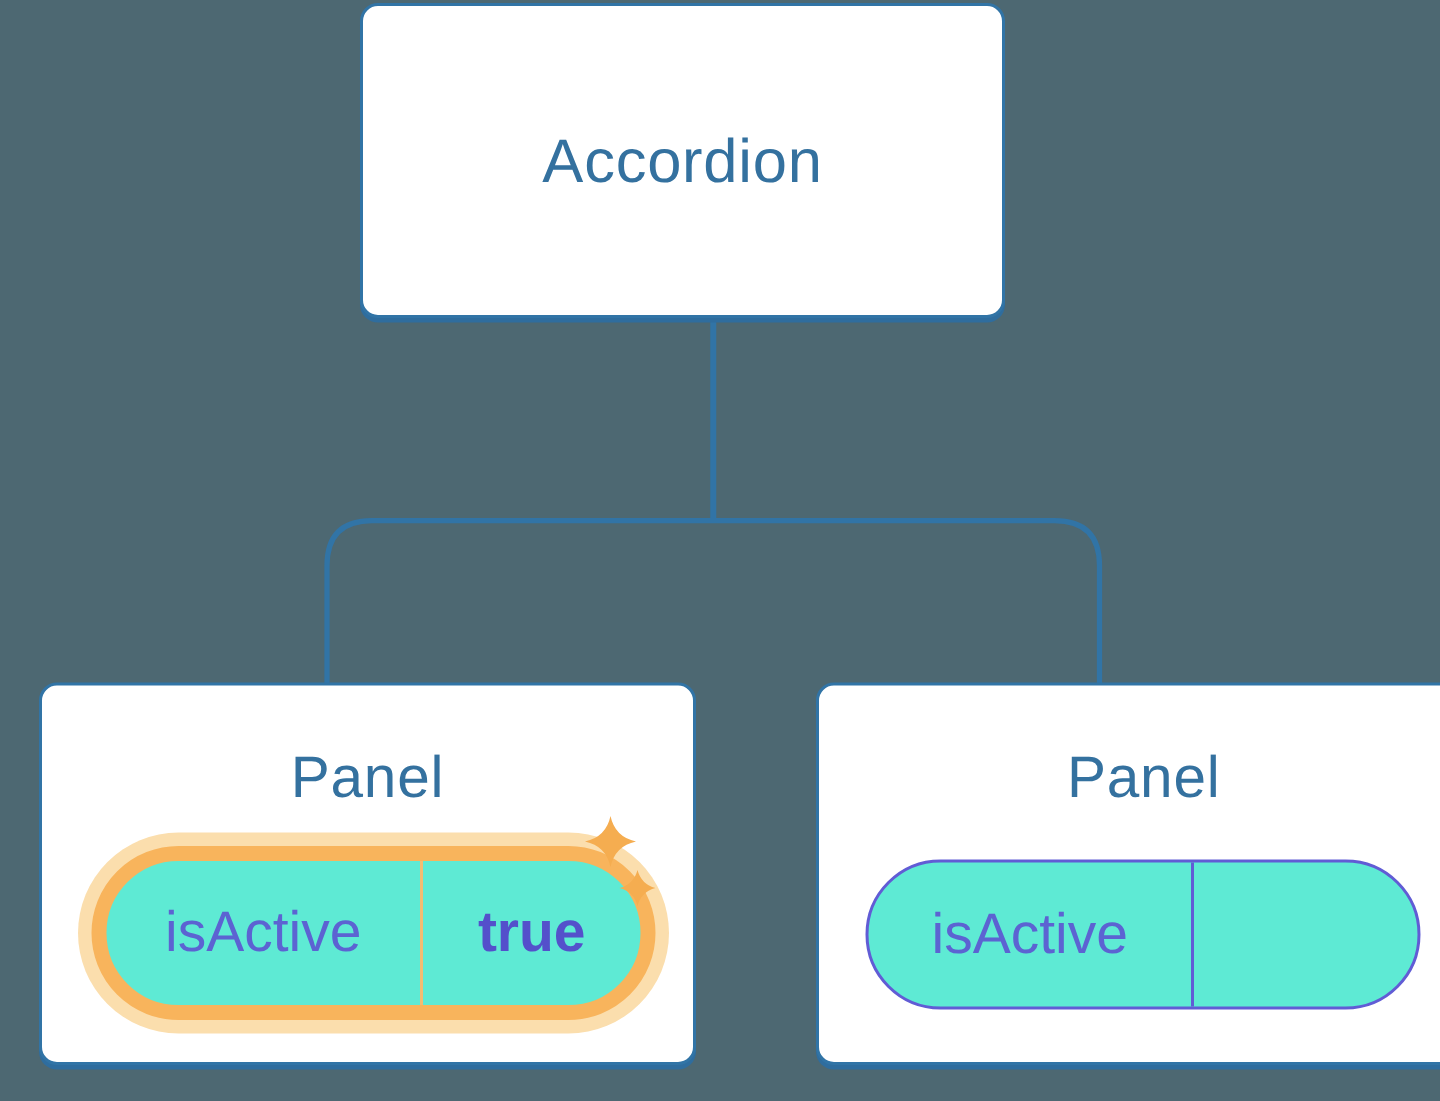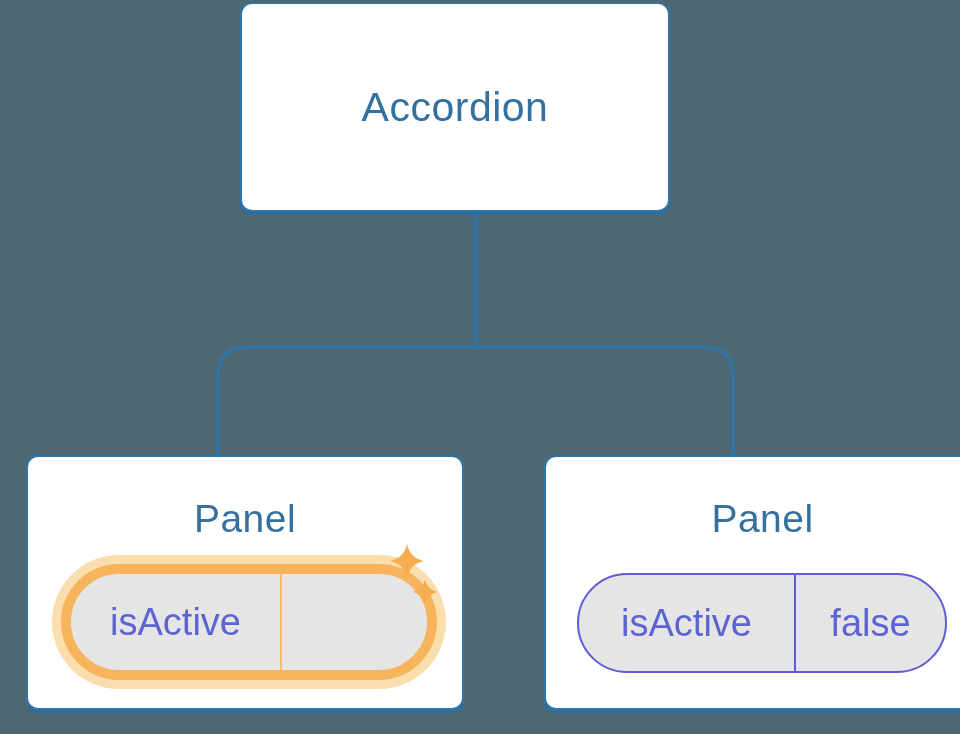--- a/index.html
+++ b/index.html
@@ -58,21 +58,21 @@
     left: 0;
     width: 100%;
     text-align: center;
     color: var(--c-blue-text, #34719F);
     font-size: 39px;
     font-weight: 500;
     letter-spacing: 0.5px;
   }
   .pill {
     position: absolute;
-    background: #e5e5e5;
+    background: #5eead4;
     box-sizing: border-box;
     display: flex;
     align-items: stretch;
     font-size: 38px;
   }
   .pill-active {
     left: 33px;
     top: 107px;
     width: 376px;
     height: 116px;
@@ -135,32 +135,32 @@
   <span class="accordion-title">Accordion</span>
 </div>
 
 <div class="node panel-node panel-left">
   <div class="panel-title">Panel</div>
   <div class="pill pill-active">
     <div class="pill-cell cell-name">
       <span class="state-name">isActive</span>
     </div>
     <div class="pill-divider"></div>
+    <div class="pill-cell cell-value">
+      <span class="state-value-true">true</span>
+    </div>
   </div>
 </div>
 
 <svg class="sparkles-svg" viewBox="0 0 62 66" xmlns="http://www.w3.org/2000/svg">
   <path d="M 21 1 Q 24 15 38 18 Q 24 21 21 35 Q 18 21 4 18 Q 18 15 21 1 Z" fill="#F5AD50"></path>
   <path d="M 39 37 Q 41.5 46.5 51 49 Q 41.5 51.5 39 61 Q 36.5 51.5 27 49 Q 36.5 46.5 39 37 Z" fill="#F5AD50"></path>
 </svg>
 
 <div class="node panel-node panel-right">
   <div class="panel-title">Panel</div>
   <div class="pill pill-inactive">
     <div class="pill-cell cell-name">
       <span class="state-name">isActive</span>
     </div>
     <div class="pill-divider"></div>
-    <div class="pill-cell cell-value">
-      <span class="state-value-false">false</span>
-    </div>
   </div>
 </div>
 
 </body></html>

